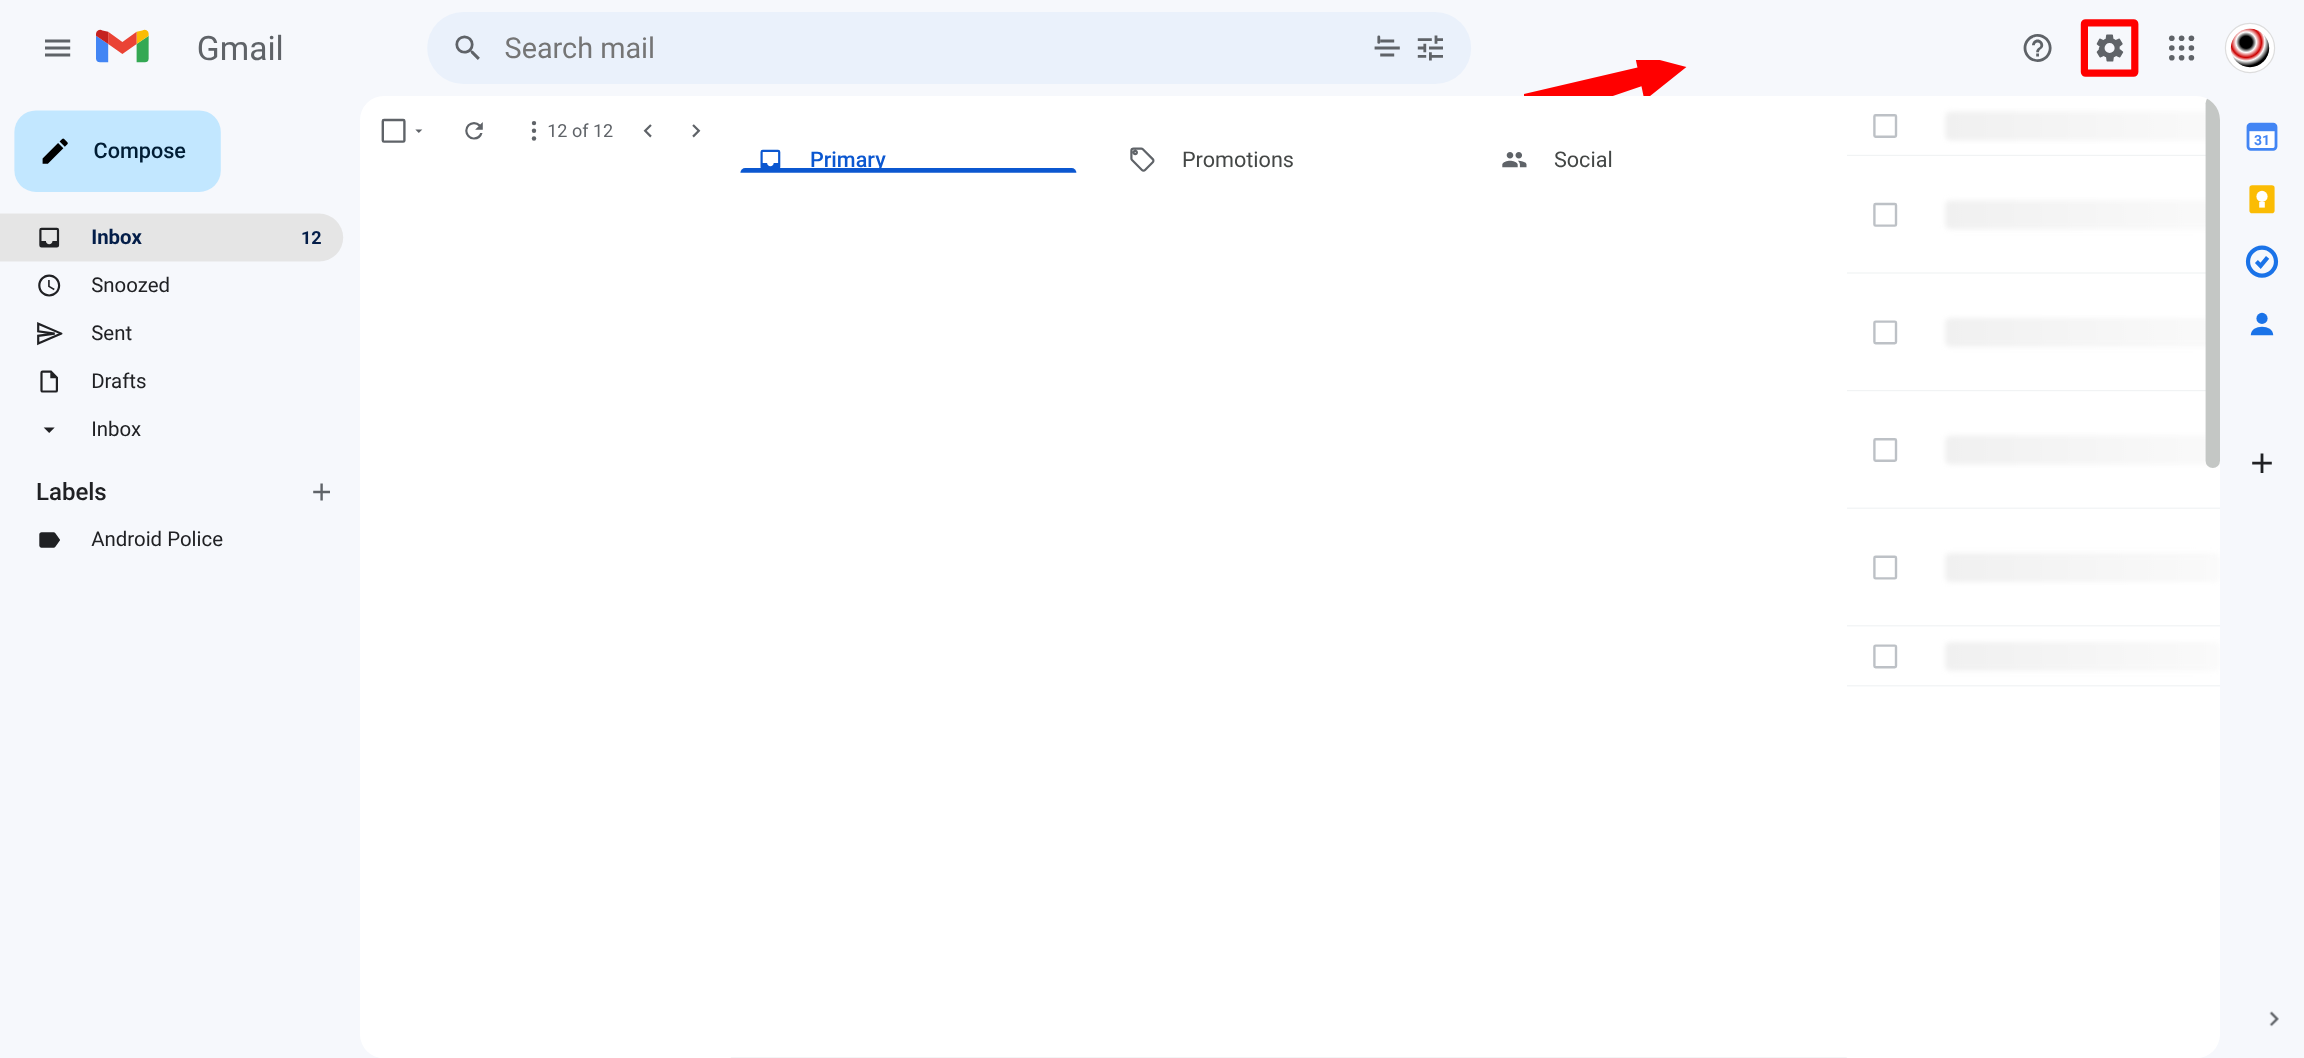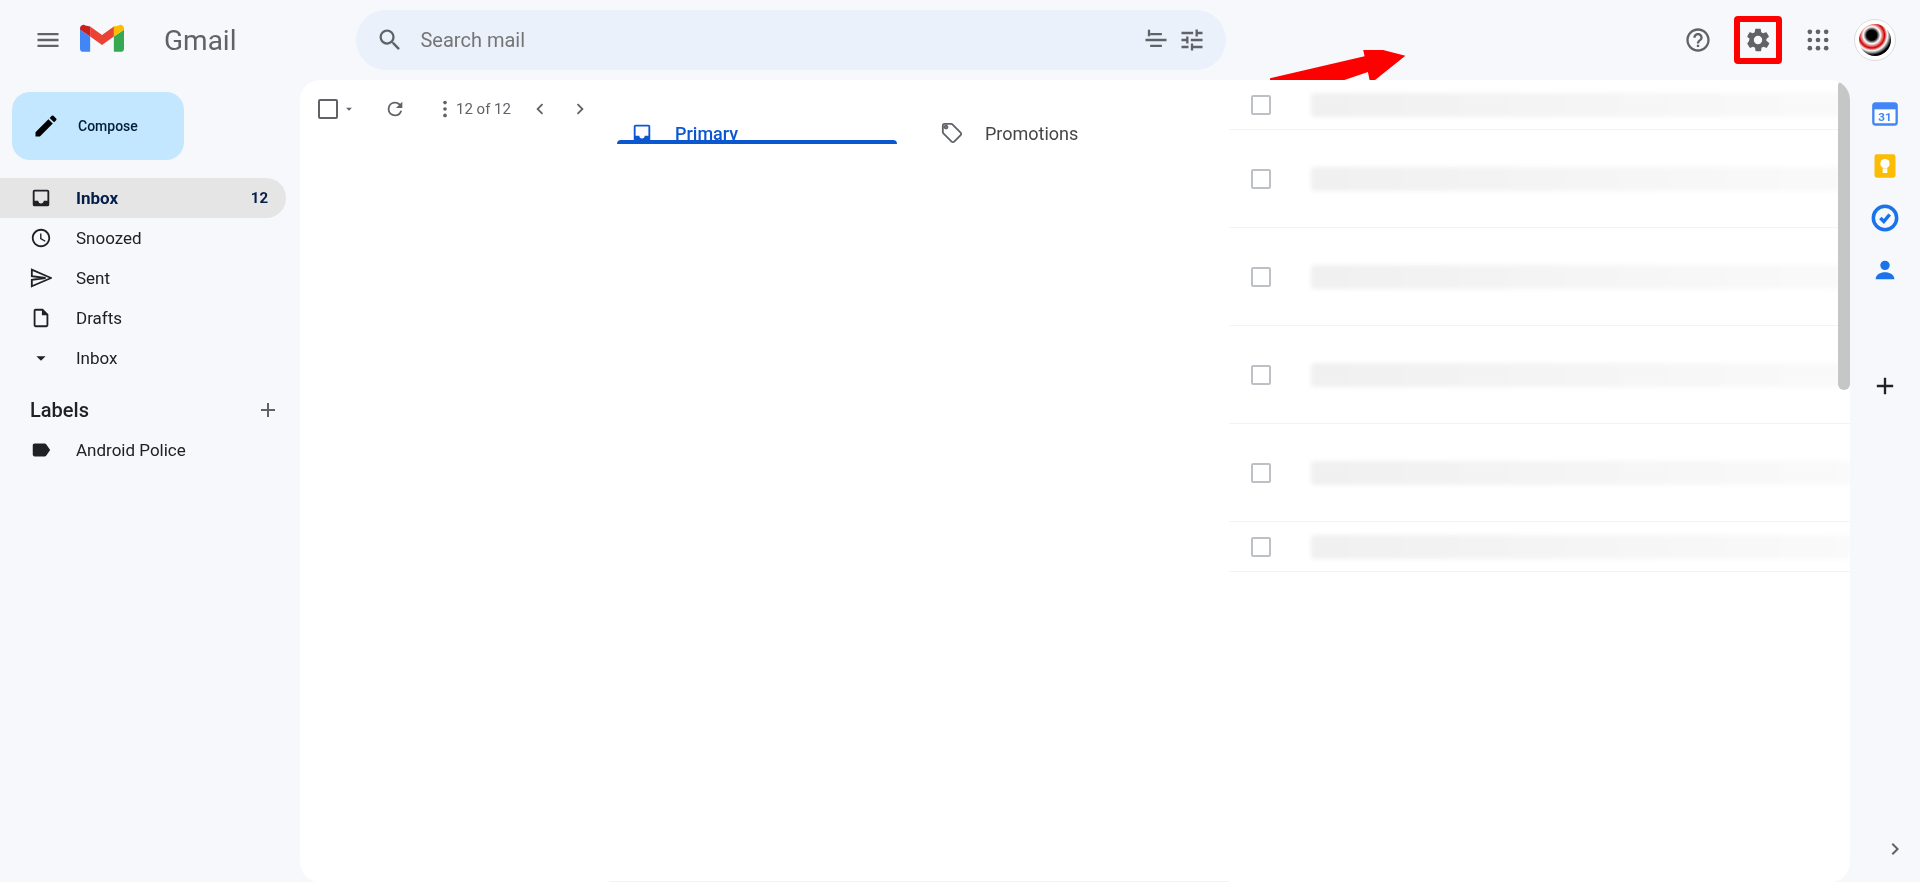--- a/index.html
+++ b/index.html
@@ -5,35 +5,35 @@
   * { box-sizing: border-box; margin: 0; padding: 0; font-family: 'Google Sans', Roboto, Arial, sans-serif; }
   body { background: #f6f8fc; width: 1920px; height: 882px; overflow: hidden; }
   
   .header { display: flex; align-items: center; height: 80px; padding: 0 16px; }
   .menu-btn { width: 48px; height: 48px; display:flex; align-items:center; justify-content:center; border-radius:50%; cursor:pointer; margin-left:8px; }
   .gmail-logo { display:flex; align-items:center; margin-left:8px; cursor:pointer;gap:32px; }
   .gmail-logo svg { width:44px; height:34px; }
   .gmail-text { font-size:28px; color:#5f6368; margin-left:8px; }
   .search-bar { flex:0 0 auto; margin-left:120px; width:870px; height:60px; background:#eaf1fb; border-radius:30px; display:flex; align-items:center; padding:0 20px; }
   .search-bar svg { width:28px; height:28px; fill:#5f6368; }
-  .search-input { border:none; background:transparent; outline:none; font-size:20px; color:#5f6368; margin-left:16px; flex:1; }
+  .search-input { border:none; background:transparent; outline:none; font-size:24px; color:#5f6368; margin-left:16px; flex:1; }
   .search-options { width:28px; height:28px; fill:#5f6368; cursor:pointer; }
   .header-right { margin-left:auto; display:flex; align-items:center; gap:12px; margin-right:8px; }
   .icon-btn { width:48px; height:48px; display:flex; align-items:center; justify-content:center; border-radius:50%; cursor:pointer; }
   .icon-btn svg { width:28px; height:28px; fill:#5f6368; }
   .settings-highlight { border:6px solid #ff0000; border-radius:4px; }
   .avatar { width:42px; height:42px; border-radius:50%; background:#fff; border:1px solid #ddd; display:flex; align-items:center; justify-content:center; cursor:pointer; overflow:hidden; }
   .avatar-inner { width:32px; height:32px; background: radial-gradient(circle at 40% 35%, #000 18%, #fff 30%, #c00 45%, #fff 55%, #000 70%); border-radius:50%; }
   .red-arrow { position:absolute; top:50px; left:1270px; pointer-events:none; }
   
   .layout { display:flex; height:calc(100% - 80px); }
   .sidebar { width:300px; padding:12px 0; }
   .compose-btn { margin-left:12px; width:172px; height:68px; background:#c2e7ff; border-radius:18px; display:flex; align-items:center; padding-left:20px; cursor:pointer; }
   .compose-btn svg { width:28px; height:28px; }
-  .compose-label { font-size:14px; color:#001d35; margin-left:18px; font-weight:500; }
+  .compose-label { font-size:18px; color:#001d35; margin-left:18px; font-weight:500; }
   .nav { margin-top:18px; }
   .nav-item { height:40px; display:flex; align-items:center; padding-left:30px; padding-right:18px; border-radius:0 20px 20px 0; cursor:pointer; margin-right:14px; }
   .nav-item.active { background:#e5e5e5; font-weight:700; }
   .nav-item svg { width:22px; height:22px; fill:#202124; }
   .nav-item.active svg { fill:#202124; }
   .nav-label { font-size:17px; color:#202124; margin-left:24px; flex:1; }
   .nav-item.active .nav-label { color:#041e49; font-weight:700; }
   .nav-count { font-size:15px; font-weight:700; color:#041e49; }
   .labels-header { display:flex; align-items:center; padding:20px 20px 8px 30px; }
   .labels-title { font-size:20px; color:#202124; font-weight:500; flex:1; }
@@ -225,20 +225,26 @@
             <path d="M19 3H5a2 2 0 00-2 2v14a2 2 0 002 2h14a2 2 0 002-2V5a2 2 0 00-2-2zm0 12h-4c0 1.66-1.34 3-3 3s-3-1.34-3-3H5V5h14v10z"></path>
           </svg>
         <span class="tab-label">Primary</span>
       </div>
       <div class="tab">
         <svg viewBox="0 0 24 24">
             <path d="M21.41 11.58l-9-9C12.05 2.22 11.55 2 11 2H4c-1.1 0-2 .9-2 2v7c0 .55.22 1.05.59 1.42l9 9c.36.36.86.58 1.41.58s1.05-.22 1.41-.59l7-7c.37-.36.59-.86.59-1.41s-.23-1.06-.59-1.42zM5.5 7A1.5 1.5 0 117 5.5 1.5 1.5 0 015.5 7z" fill="none" stroke="#5f6368" stroke-width="2"></path>
           </svg>
         <span class="tab-label">Promotions</span>
       </div>
+      <div class="tab">
+        <svg viewBox="0 0 24 24">
+            <path d="M16 11c1.66 0 2.99-1.34 2.99-3S17.66 5 16 5s-3 1.34-3 3 1.34 3 3 3zm-8 0c1.66 0 2.99-1.34 2.99-3S9.66 5 8 5 5 6.34 5 8s1.34 3 3 3zm0 2c-2.33 0-7 1.17-7 3.5V19h14v-2.5c0-2.33-4.67-3.5-7-3.5zm8 0c-.29 0-.62.02-.97.05 1.16.84 1.97 1.97 1.97 3.45V19h6v-2.5c0-2.33-4.67-3.5-7-3.5z"></path>
+          </svg>
+        <span class="tab-label">Social</span>
+      </div>
     </div>
     <div class="messages">
       <div class="row">
           <div class="chk"></div>
           <div class="blur"></div>
         </div>
       <div class="row tall">
           <div class="chk"></div>
           <div class="blur"></div>
         </div>

